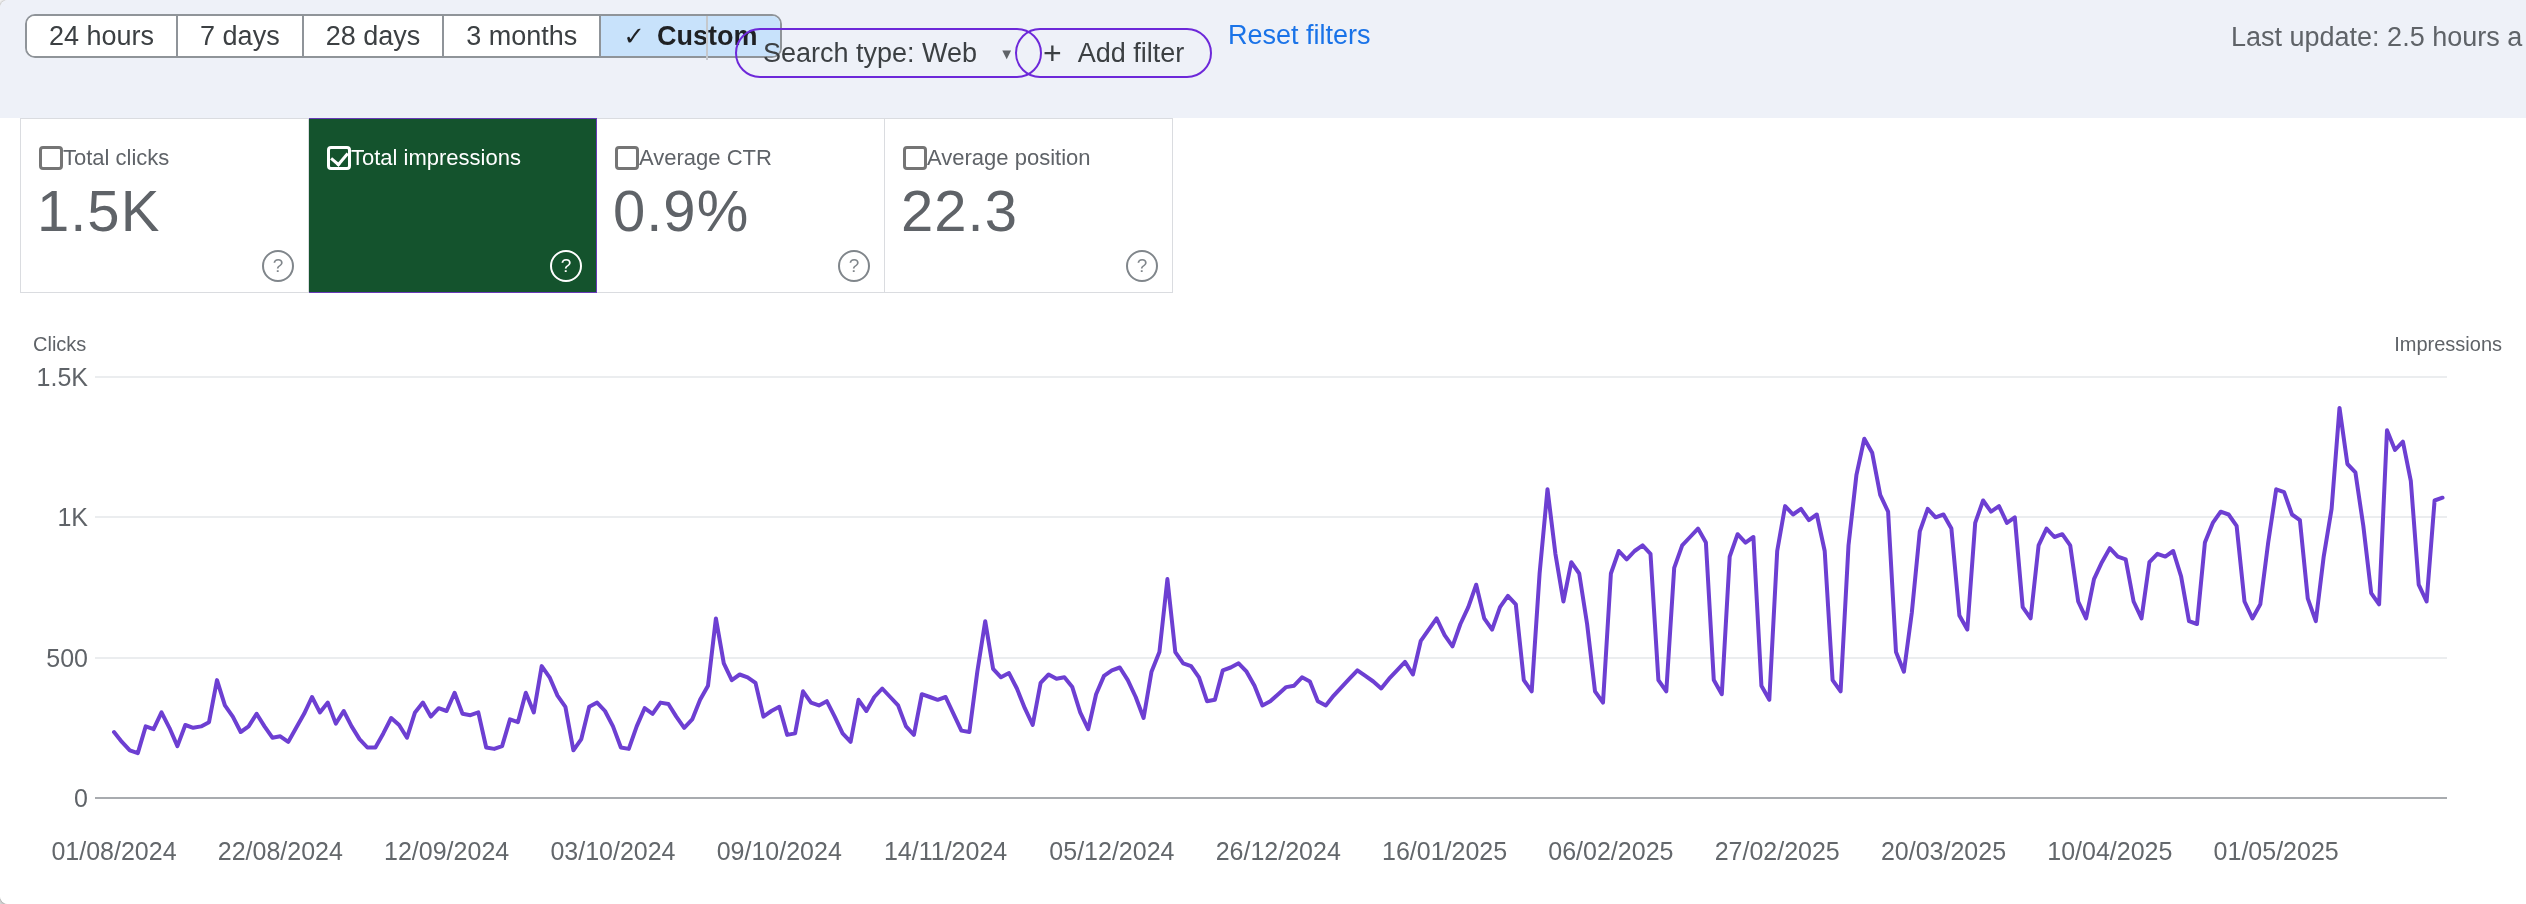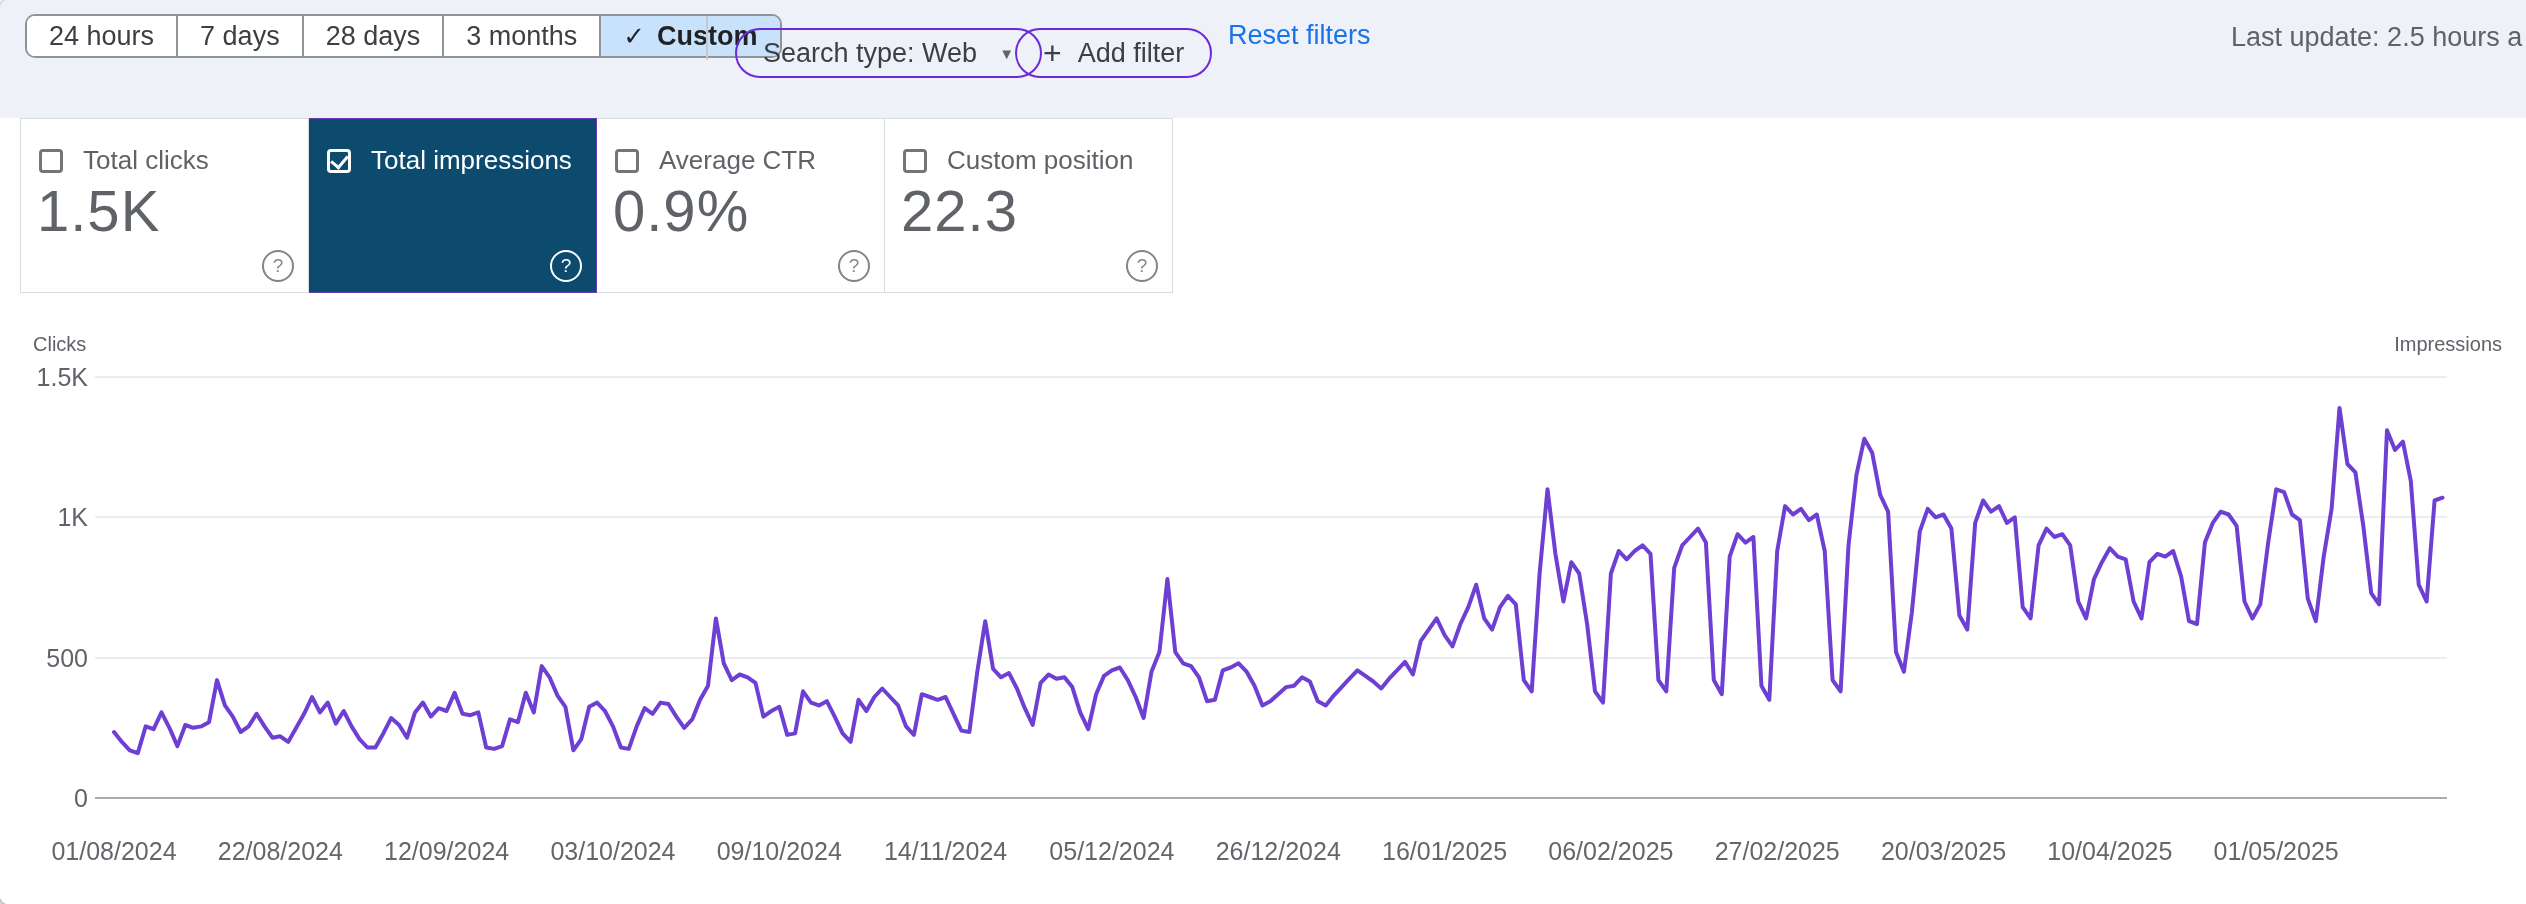--- a/index.html
+++ b/index.html
@@ -21,27 +21,27 @@
   .pill .plus{margin-right:16px;font-size:32px;color:#3c4043;font-weight:400;line-height:1;}
   .pill.search-type{left:735px;}
   .pill.add-filter{left:1015px;}
   .reset-link{position:absolute;left:1228px;top:20px;font-size:27px;color:#1a73e8;font-weight:normal;cursor:pointer;white-space:nowrap;}
   .last-update{position:absolute;left:2231px;top:22px;font-size:27px;color:#5f6368;white-space:nowrap;}
   
   .metrics-strip{position:absolute;left:0;top:118px;width:100%;height:175px;background:#ffffff;border-bottom:2px solid #e3e6e9;}
   .cards{position:absolute;left:20px;top:0;display:flex;height:175px;border-left:1px solid #dadce0;}
   .card{position:relative;width:288px;height:175px;background:#ffffff;border:1px solid #dadce0;border-left:none;
         box-sizing:border-box;cursor:pointer;}
-  .card.selected{background:#0c4a6e;border-color:#673ab7;}
+  .card.selected{background:#14532d;border-color:#673ab7;}
   .card-head{position:absolute;left:18px;top:26px;display:flex;align-items:center;}
   .cbx{width:24px;height:24px;border:3px solid #757575;border-radius:4px;box-sizing:border-box;background:#ffffff;flex:none;}
   .card.selected .cbx{border-color:#ffffff;background:transparent;position:relative;}
   .card.selected .cbx::after{content:"";position:absolute;left:4px;top:0px;width:8px;height:13px;
         border:solid #ffffff;border-width:0 3px 3px 0;transform:rotate(40deg);}
-  .card-label{margin-left:20px;font-size:26px;color:#5f6368;white-space:nowrap;}
+  .card-label{margin-left:0;font-size:22px;color:#5f6368;white-space:nowrap;}
   .card.selected .card-label{color:#ffffff;}
   .card-value{position:absolute;left:16px;top:58px;font-size:58px;color:#5f6368;letter-spacing:1px;}
   .card.selected .card-value{color:#ffffff;}
   .help{position:absolute;right:14px;bottom:10px;width:28px;height:28px;border:2px solid #80868b;border-radius:50%;
         color:#80868b;font-size:19px;display:flex;align-items:center;justify-content:center;}
   .card.selected .help{border-color:#ffffff;color:#ffffff;}
   
   .chart{position:absolute;left:0;top:293px;width:2526px;height:611px;background:#ffffff;}
   .axis-corner{position:absolute;font-size:20px;color:#5f6368;}
   .axis-corner.left{left:33px;top:40px;}
@@ -119,21 +119,21 @@
           <span class="cbx"></span>
           <span class="card-label">Average CTR</span>
         </div>
         <div class="card-value">0.9%</div>
         <div class="help">?</div>
       </div>
 
       <div class="card">
         <div class="card-head">
           <span class="cbx"></span>
-          <span class="card-label">Custom position</span>
+          <span class="card-label">Average position</span>
         </div>
         <div class="card-value">22.3</div>
         <div class="help">?</div>
       </div>
 
     </div>
   </div>
 
   <div class="chart" id="chart">
     <div class="axis-corner left">Clicks</div>

